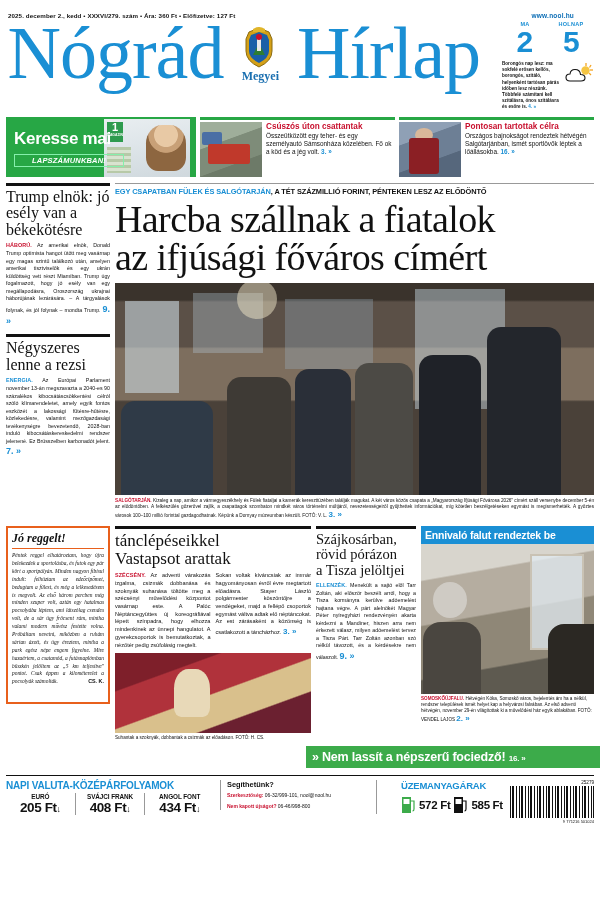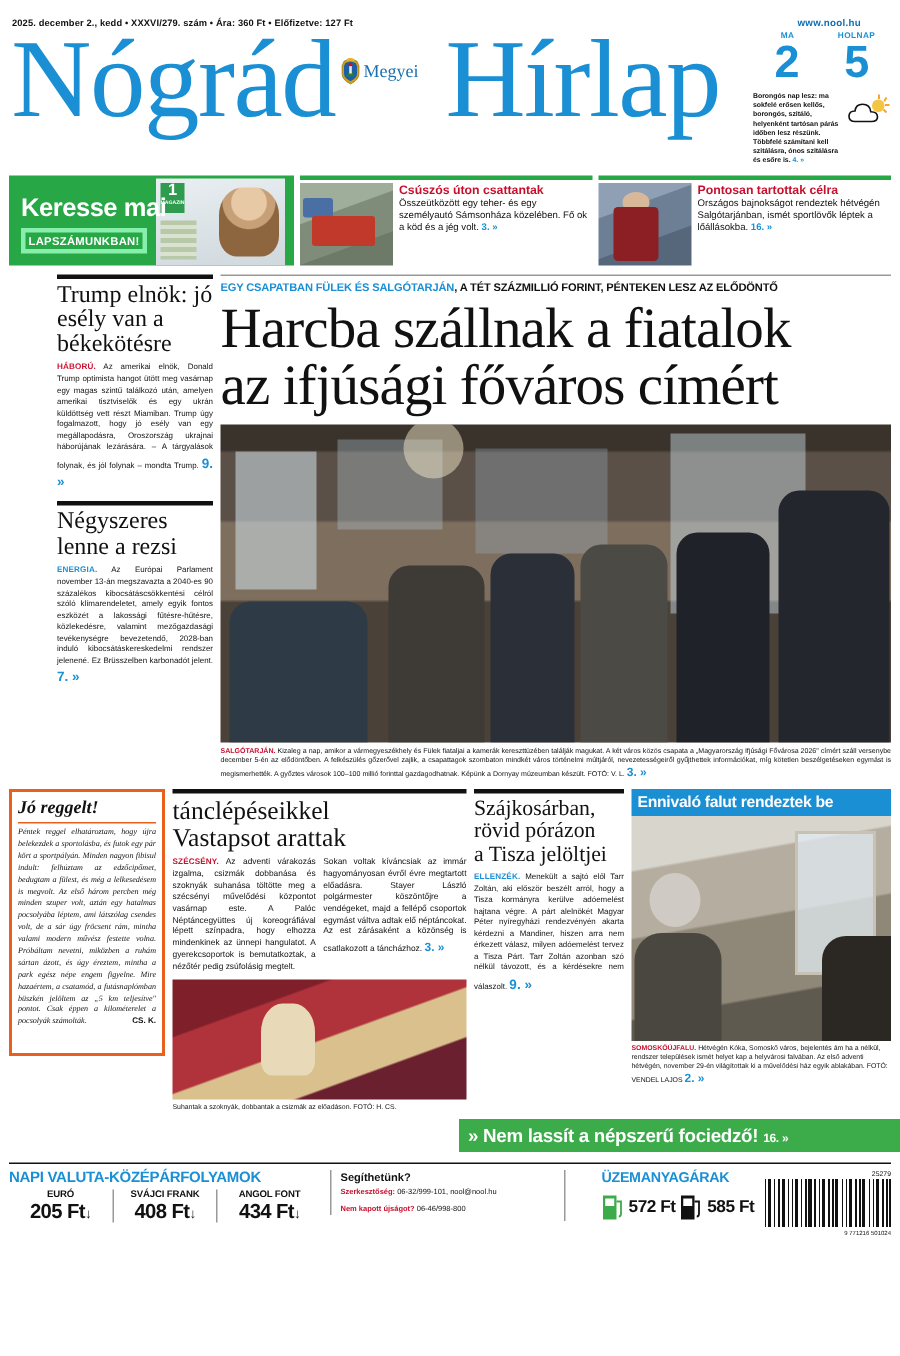--- a/index.html
+++ b/index.html
@@ -18,21 +18,21 @@
   .topline-spacer { flex: 1; }
   .weburl { font-size: 6.5px; font-weight: bold; color: #0b6db5; letter-spacing: .2px; margin-right: 18px; }
 
   .masthead { display: flex; align-items: flex-start; }
   .mast-left { flex: 1; display: flex; align-items: center; justify-content: center; }
   .mast-title {
     font-family: "Liberation Serif", serif;
     font-size: 74px; line-height: .88;
     color: #1a8fd4; font-weight: normal; letter-spacing: -1px;
   }
-  .mast-logo { width: 54px; display: flex; flex-direction: row; align-items: center; padding-top: 4px; }
+  .mast-logo { width: 54px; display: flex; flex-direction: column; align-items: flex-end; padding-top: 4px; font-weight: bold; }
   .crest { width: 40px; height: 45px; }
   .megyei { font-family: "Liberation Serif", serif; font-size: 12px; color: #1a6fb0; margin-top: -1px; }
   .mast-right { width: 96px; padding-left: 4px; }
   .wx-head { display: flex; font-size: 5.5px; font-weight: bold; color: #1a8fd4; letter-spacing: .3px; }
   .wx-head span { flex: 1; text-align: center; }
   .wx-temps { display: flex; align-items: flex-start; }
   .wx-temps span { flex: 1; text-align: center; font-size: 30px; font-weight: bold; color: #1a8fd4; line-height: 1; }
   .wx-div { width: 1px; background: #bbb; }
   .wx-body { display: flex; gap: 3px; margin-top: 4px; }
   .wx-text { font-size: 4.6px; line-height: 1.35; color: #111; font-weight: bold; flex: 1; }
@@ -45,39 +45,39 @@
   .promo-ad-mag { position: absolute; right: 6px; top: 2px; width: 86px; height: 58px;
       background: linear-gradient(170deg,#e9eef1 0%, #dfe6ea 40%, #cfd8dd 100%); }
   .promo-ad-mag .mtop { position: absolute; left: 3px; top: 3px; width: 16px; height: 20px; background: #2e9b4e; }
   .promo-ad-mag .mtop i { display:block; color:#fff; font-style: normal; font-size: 11px; text-align:center; font-weight: bold; line-height: 1;}
   .promo-ad-mag .mtop b { display:block; color:#fff; font-size: 3.4px; text-align:center; }
   .promo-ad-mag .face { position:absolute; right: 4px; top: 6px; width: 40px; height: 46px;
       background: radial-gradient(circle at 50% 22%, #e8c9a5 0 28%, #c8a077 30% 42%, #8d6640 44% 100%); border-radius: 40% 40% 30% 30%; }
   .promo-ad-mag .blocks { position:absolute; left: 3px; bottom: 4px; width: 24px; height: 26px; background: repeating-linear-gradient(180deg,#b7c9a8 0 3px,#d9e3d0 3px 6px); }
   .promo-ad-txt { position: absolute; left: 8px; top: 12px; }
   .promo-ad-txt .l1 { color: #fff; font-size: 17px; font-weight: bold; letter-spacing: -.3px; }
-  .promo-ad-txt .l2 { display: inline-block; border: 3px solid #86efac; color: #fff; font-size: 7.5px;
-      font-weight: bold; padding: 1px 2px; margin-top: 3px; letter-spacing: .2px; }
+  .promo-ad-txt .l2 { display: inline-block; border: 1px solid #86efac; color: #fff; font-size: 7.5px;
+      font-weight: bold; padding: 1px 17px; margin-top: 3px; letter-spacing: .2px; font-style: italic; }
 
   .teaser { flex: 1; border-top: 3px solid #27a745; display: flex; gap: 4px; padding-top: 2px; }
   .teaser-photo { width: 62px; flex-shrink: 0; }
   .teaser-txt { flex: 1; }
   .teaser-title { color: #c8102e; font-size: 8.2px; font-weight: bold; line-height: 1.1; margin-bottom: 1px; }
   .teaser-body { font-size: 6.4px; line-height: 1.28; color: #111; }
   .pg { color: #1a8fd4; font-weight: bold; }
 
   .p1 { background: linear-gradient(160deg,#9fae9a 0 35%, #7e8c79 36% 70%, #6d7a68 71% 100%); position: relative; }
   .p1:after { content:""; position:absolute; left: 8px; top: 22px; width: 42px; height: 20px; background: #c0392b; border-radius: 2px;}
   .p1:before { content:""; position:absolute; left: 2px; top: 10px; width: 20px; height: 13px; background: #4a6fa5; border-radius: 2px;}
   .p2 { background: linear-gradient(160deg,#8fa0b5 0 30%, #6d7f95 31% 65%, #56677c 66% 100%); position: relative; }
   .p2:after { content:""; position:absolute; left: 10px; top: 16px; width: 30px; height: 36px; background: #8b1f24; border-radius: 3px;}
   .p2:before { content:""; position:absolute; left: 16px; top: 6px; width: 18px; height: 14px; background: #d9b89a; border-radius: 50%;}
 
   
-  .maingrid { display: flex; gap: 5px; margin-top: 6px; margin-left: 32px; }
+  .maingrid { display: flex; gap: 5px; margin-top: 6px; }
   .colL { width: 104px; }
   .colR { flex: 1; }
 
   .rule-black { border-top: 3px solid #111; margin-bottom: 3px; }
   .rule-thin { border-top: 1px solid #999; margin: 4px 0 3px 0; }
 
   .hl-serif { font-family: "Liberation Serif", serif; font-weight: normal; line-height: 1.04; color: #111; }
   .lead-tag { color: #c8102e; font-size: 5.4px; font-weight: bold; letter-spacing: .1px; }
   .lead-tag.blue { color: #1a8fd4; }
   .body-just { font-size: 5.3px; line-height: 1.42; text-align: justify; color: #111; }

